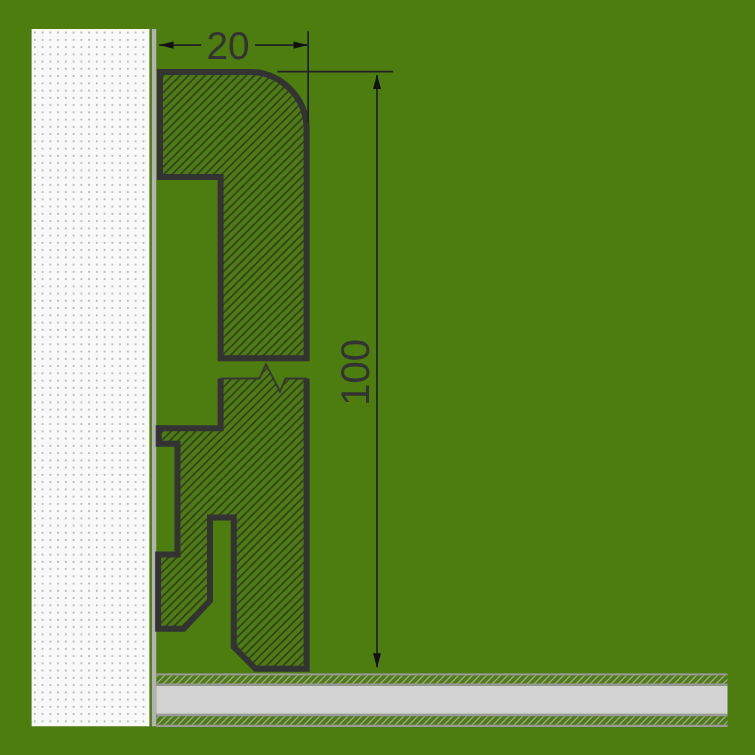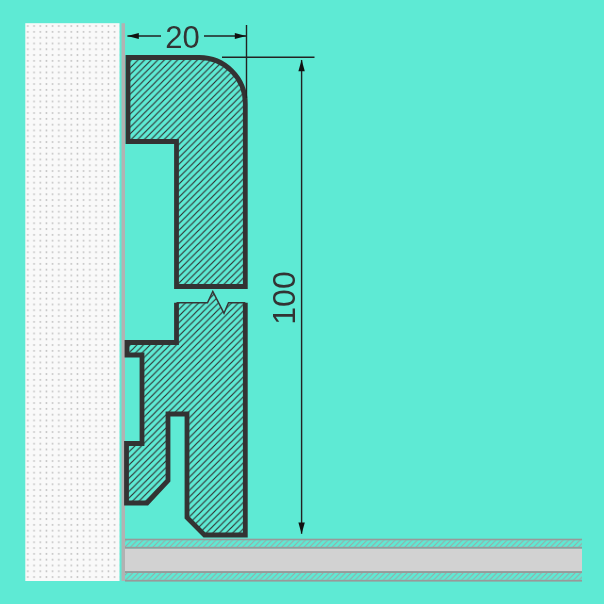--- a/index.html
+++ b/index.html
@@ -1,16 +1,16 @@
 <!DOCTYPE html>
 <html><head>
 <meta charset="utf-8">
 <style>
   html,body{margin:0;padding:0;background:#ffffff;}
-  #page{width:604px;height:604px;position:relative;overflow:hidden;background:#5eead4;}
+  #page{width:604px;height:604px;position:relative;overflow:hidden;background:#4d7c0f;}
   svg{position:absolute;left:0;top:0;}
   text{font-family:"Liberation Sans", sans-serif;}
 </style>
 </head>
 <body>
 <div id="page">
 <svg width="604" height="604" viewBox="0 0 604 604">
   <defs>
 
     <pattern id="hatch" patternUnits="userSpaceOnUse" width="6.6" height="6.6">

